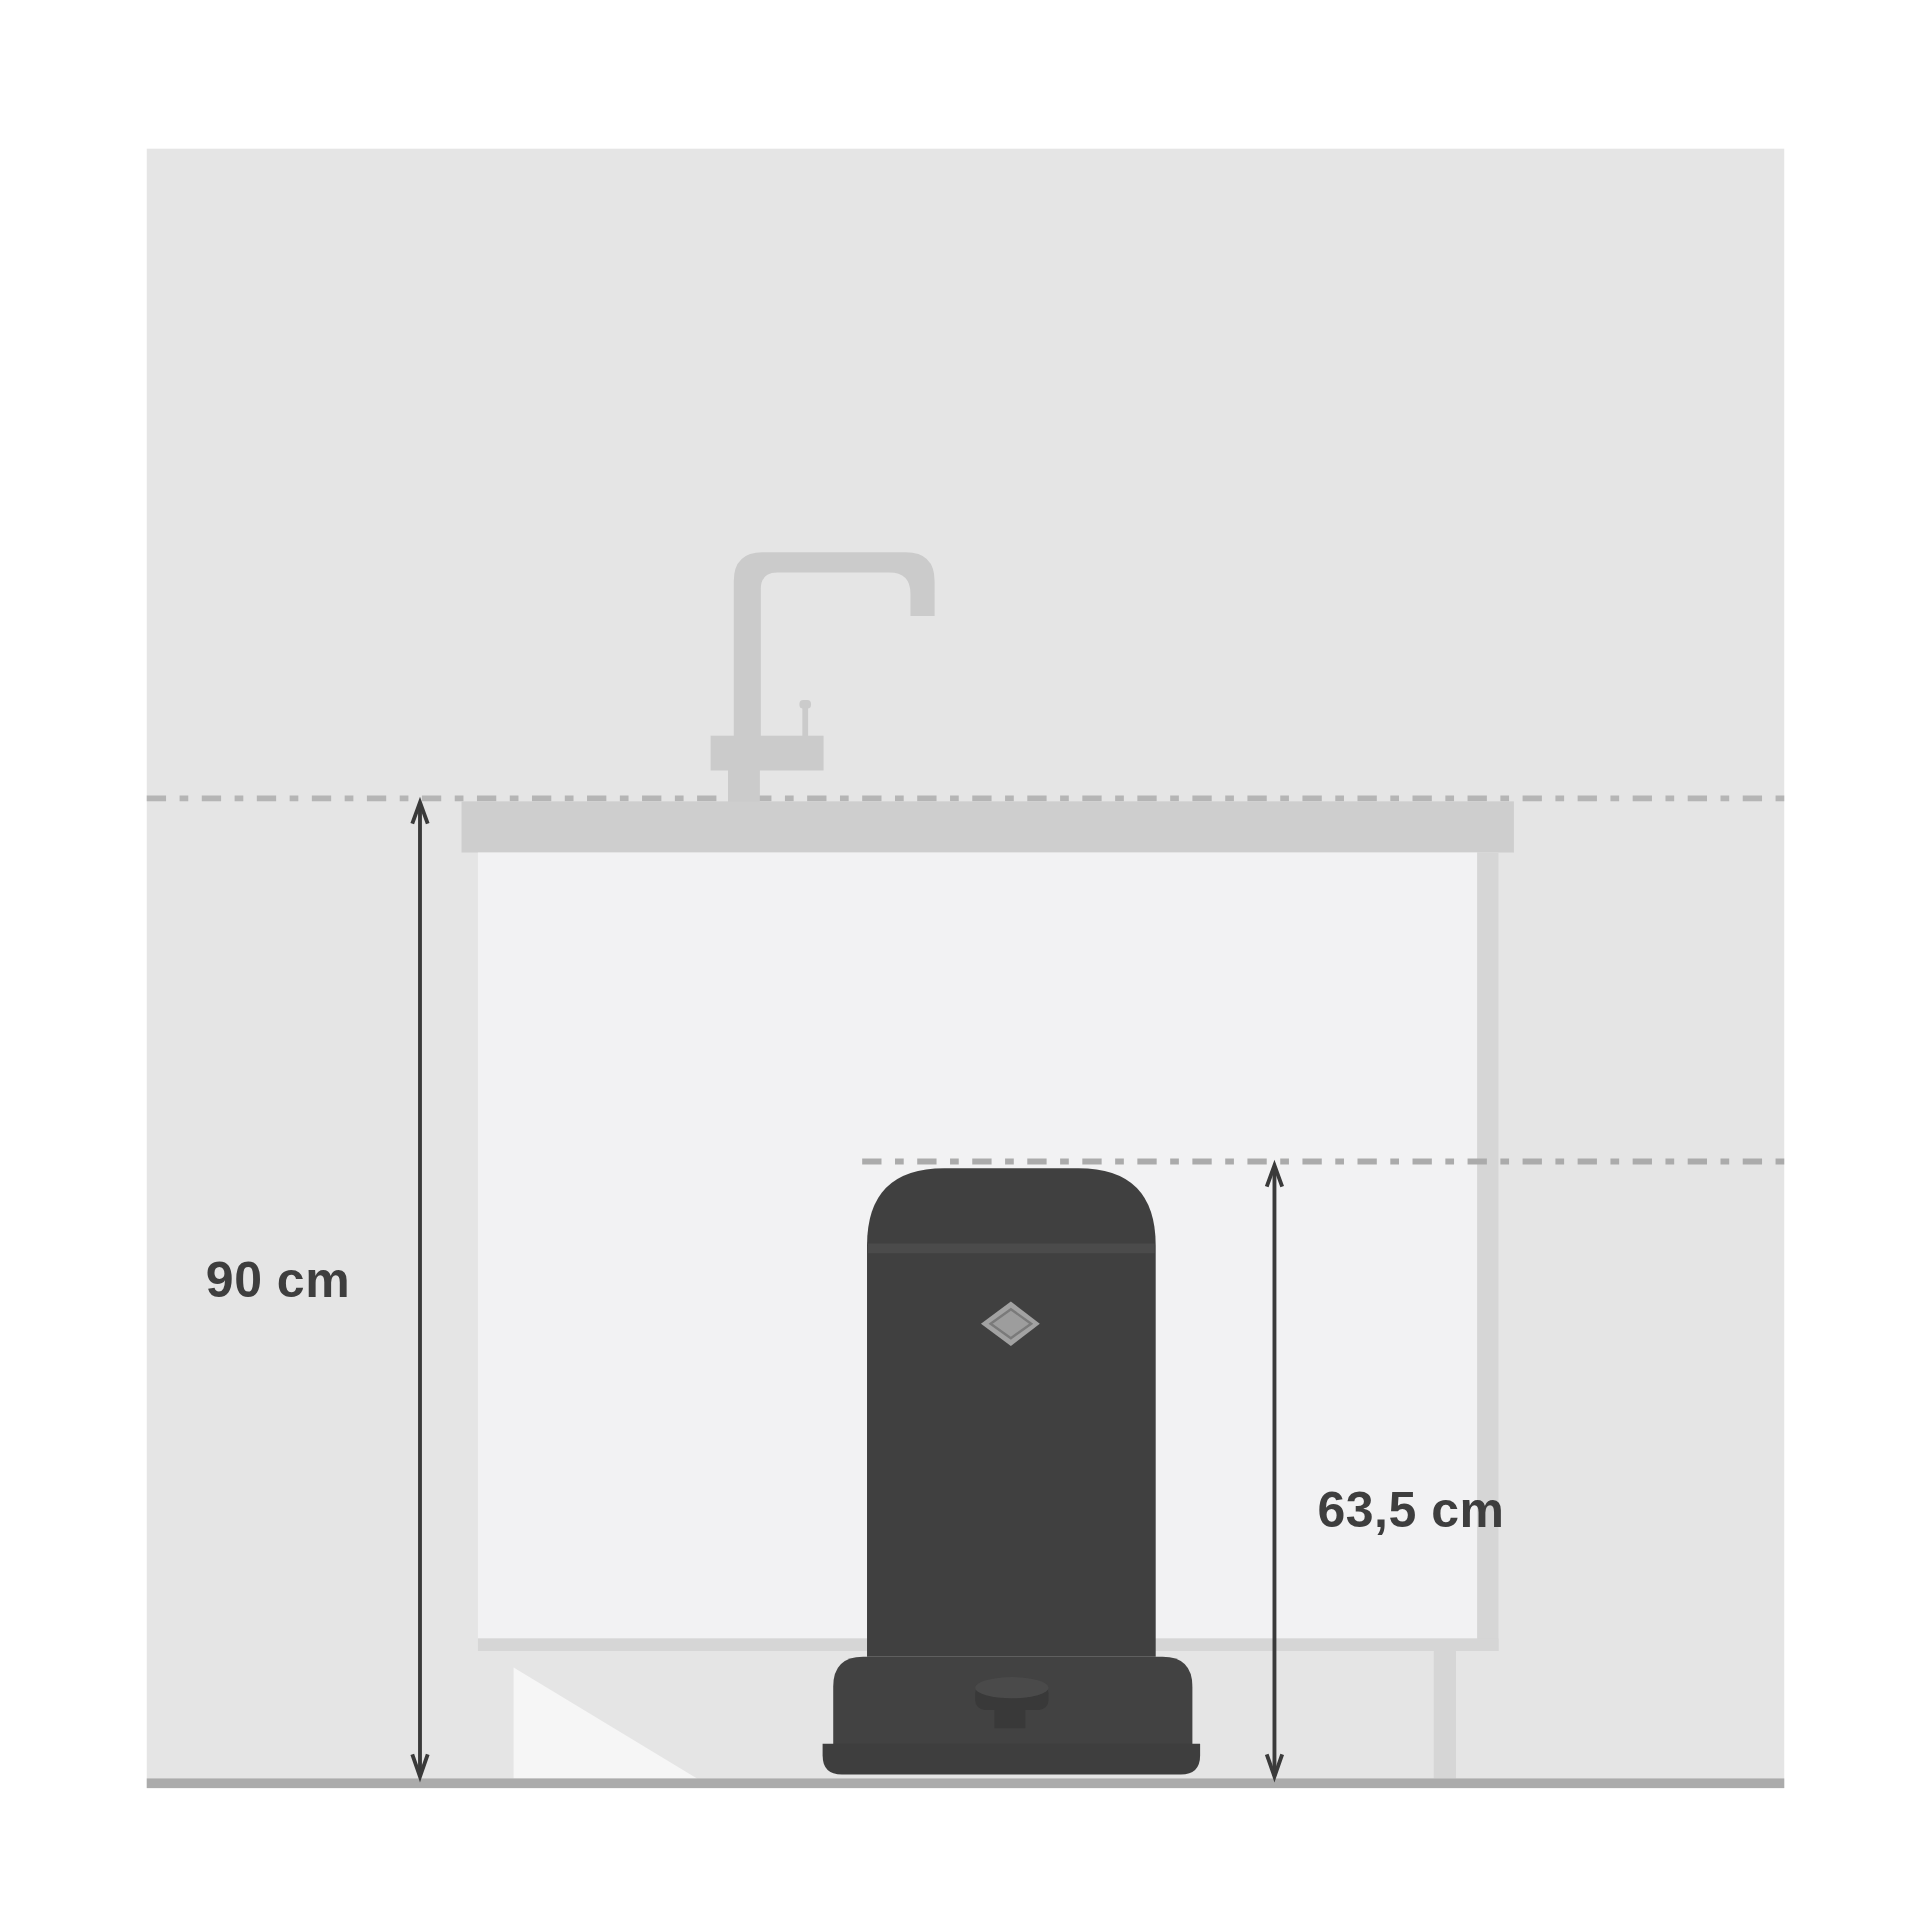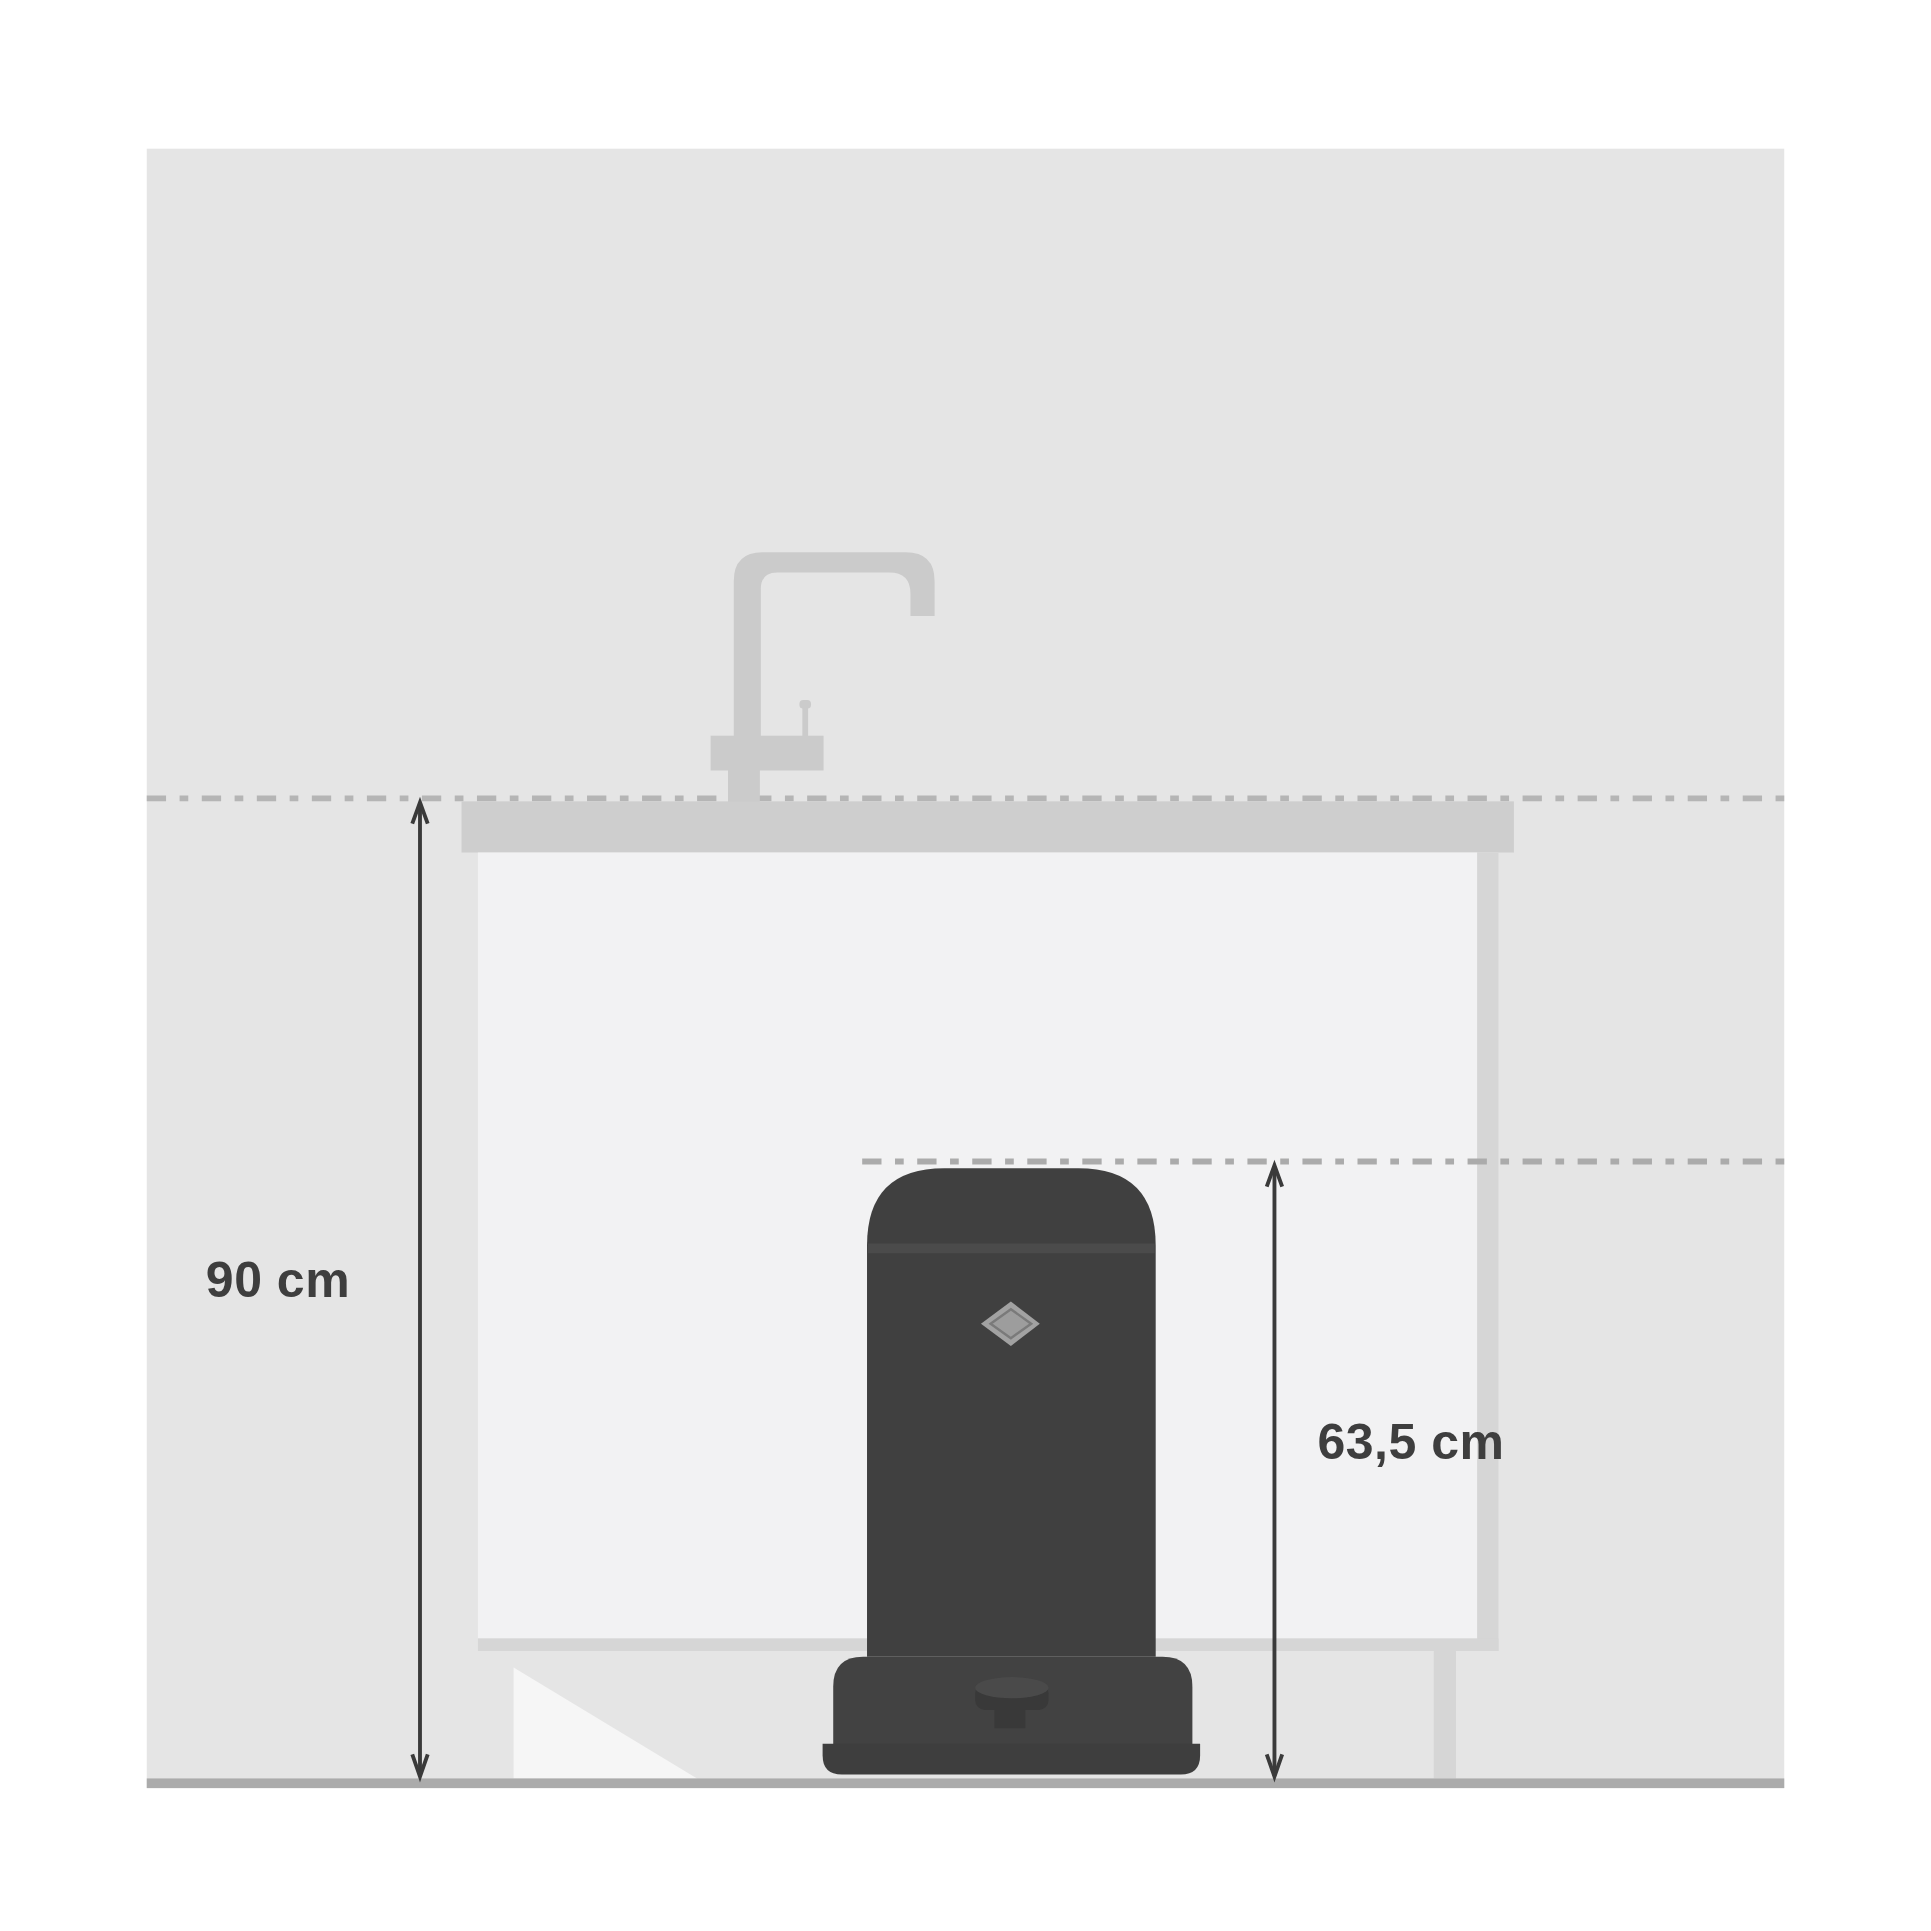--- a/index.html
+++ b/index.html
@@ -51,21 +51,21 @@
     position: absolute;
     transform: translate(-50%, -50%);
     font-weight: 700;
     font-size: 50px;
     letter-spacing: 0.5px;
     color: var(--c-label_text, #3e3e3e);
     white-space: nowrap;
     line-height: 1;
   }
   .label-counter { left: 278px;  top: 1280px; }
-  .label-bin     { left: 1411px; top: 1442px; }
+  .label-bin     { left: 1411px; top: 1510px; }
 </style>
 </head>
 <body>
 
 <div class="stage">
 
   <svg class="scene-svg" width="1931" height="1931" viewBox="0 0 2000 2000">
 
     <rect class="wall" x="152" y="154" width="1696" height="1698"></rect>
 

